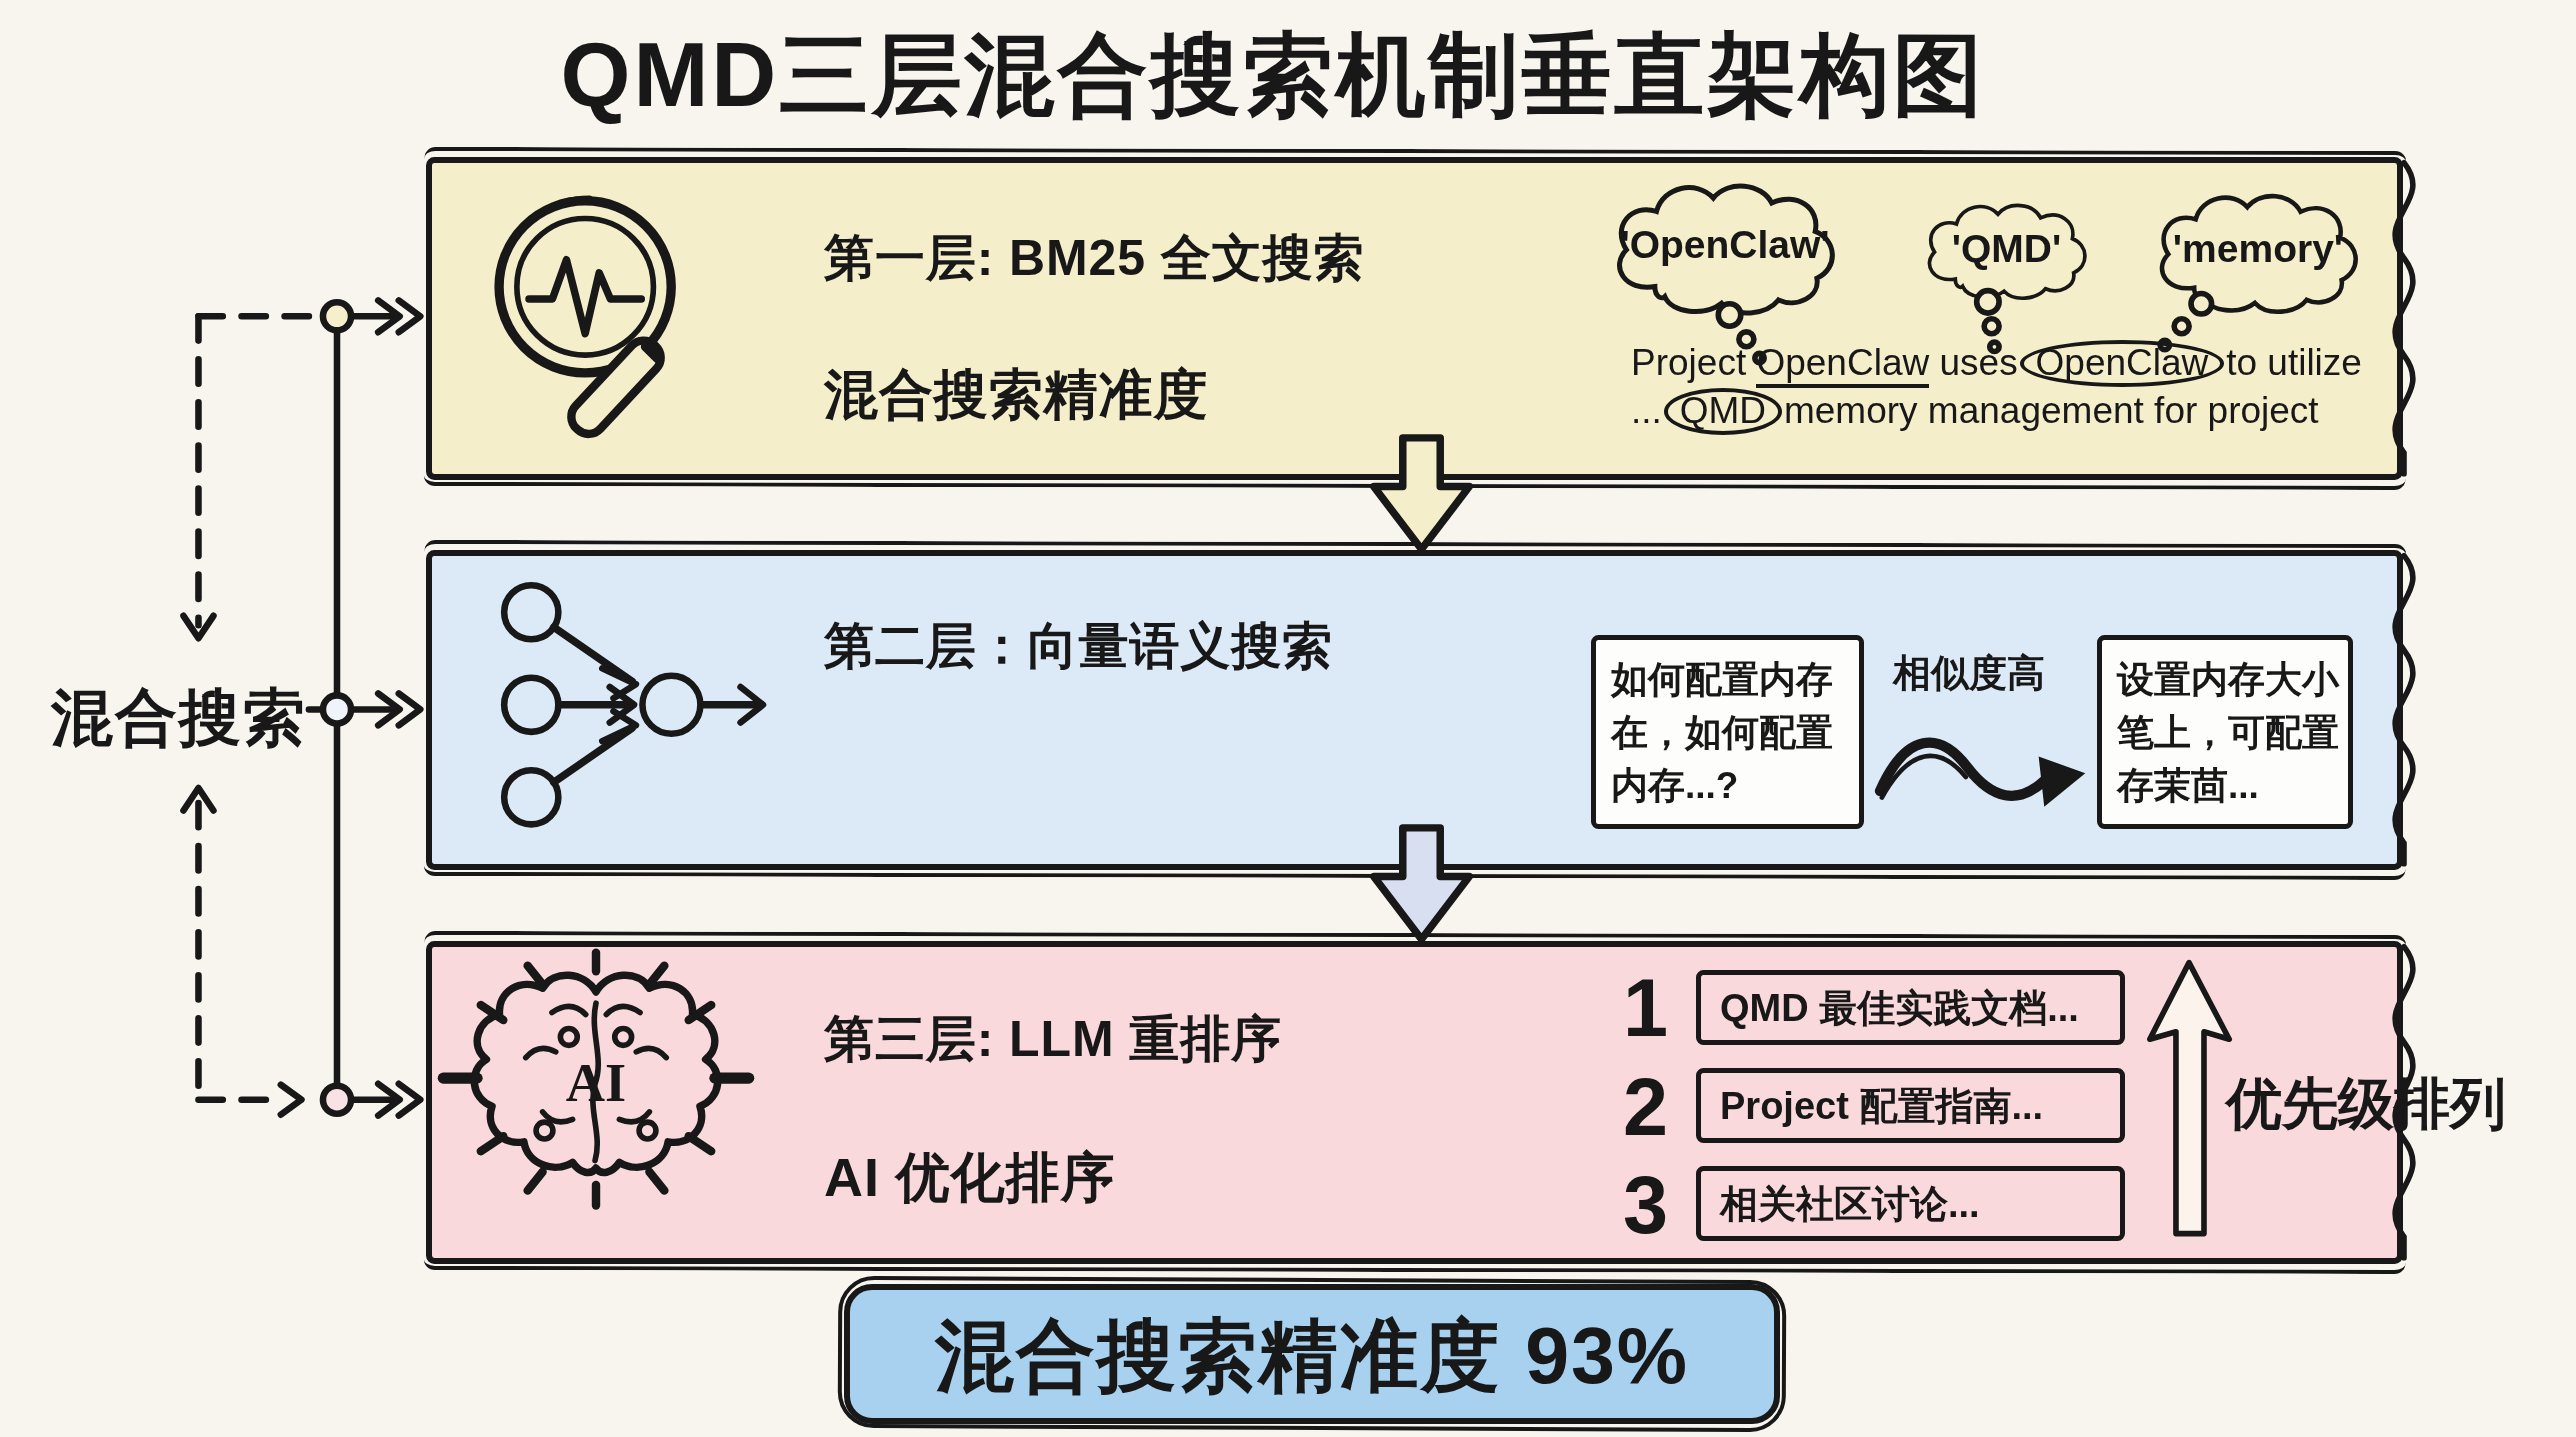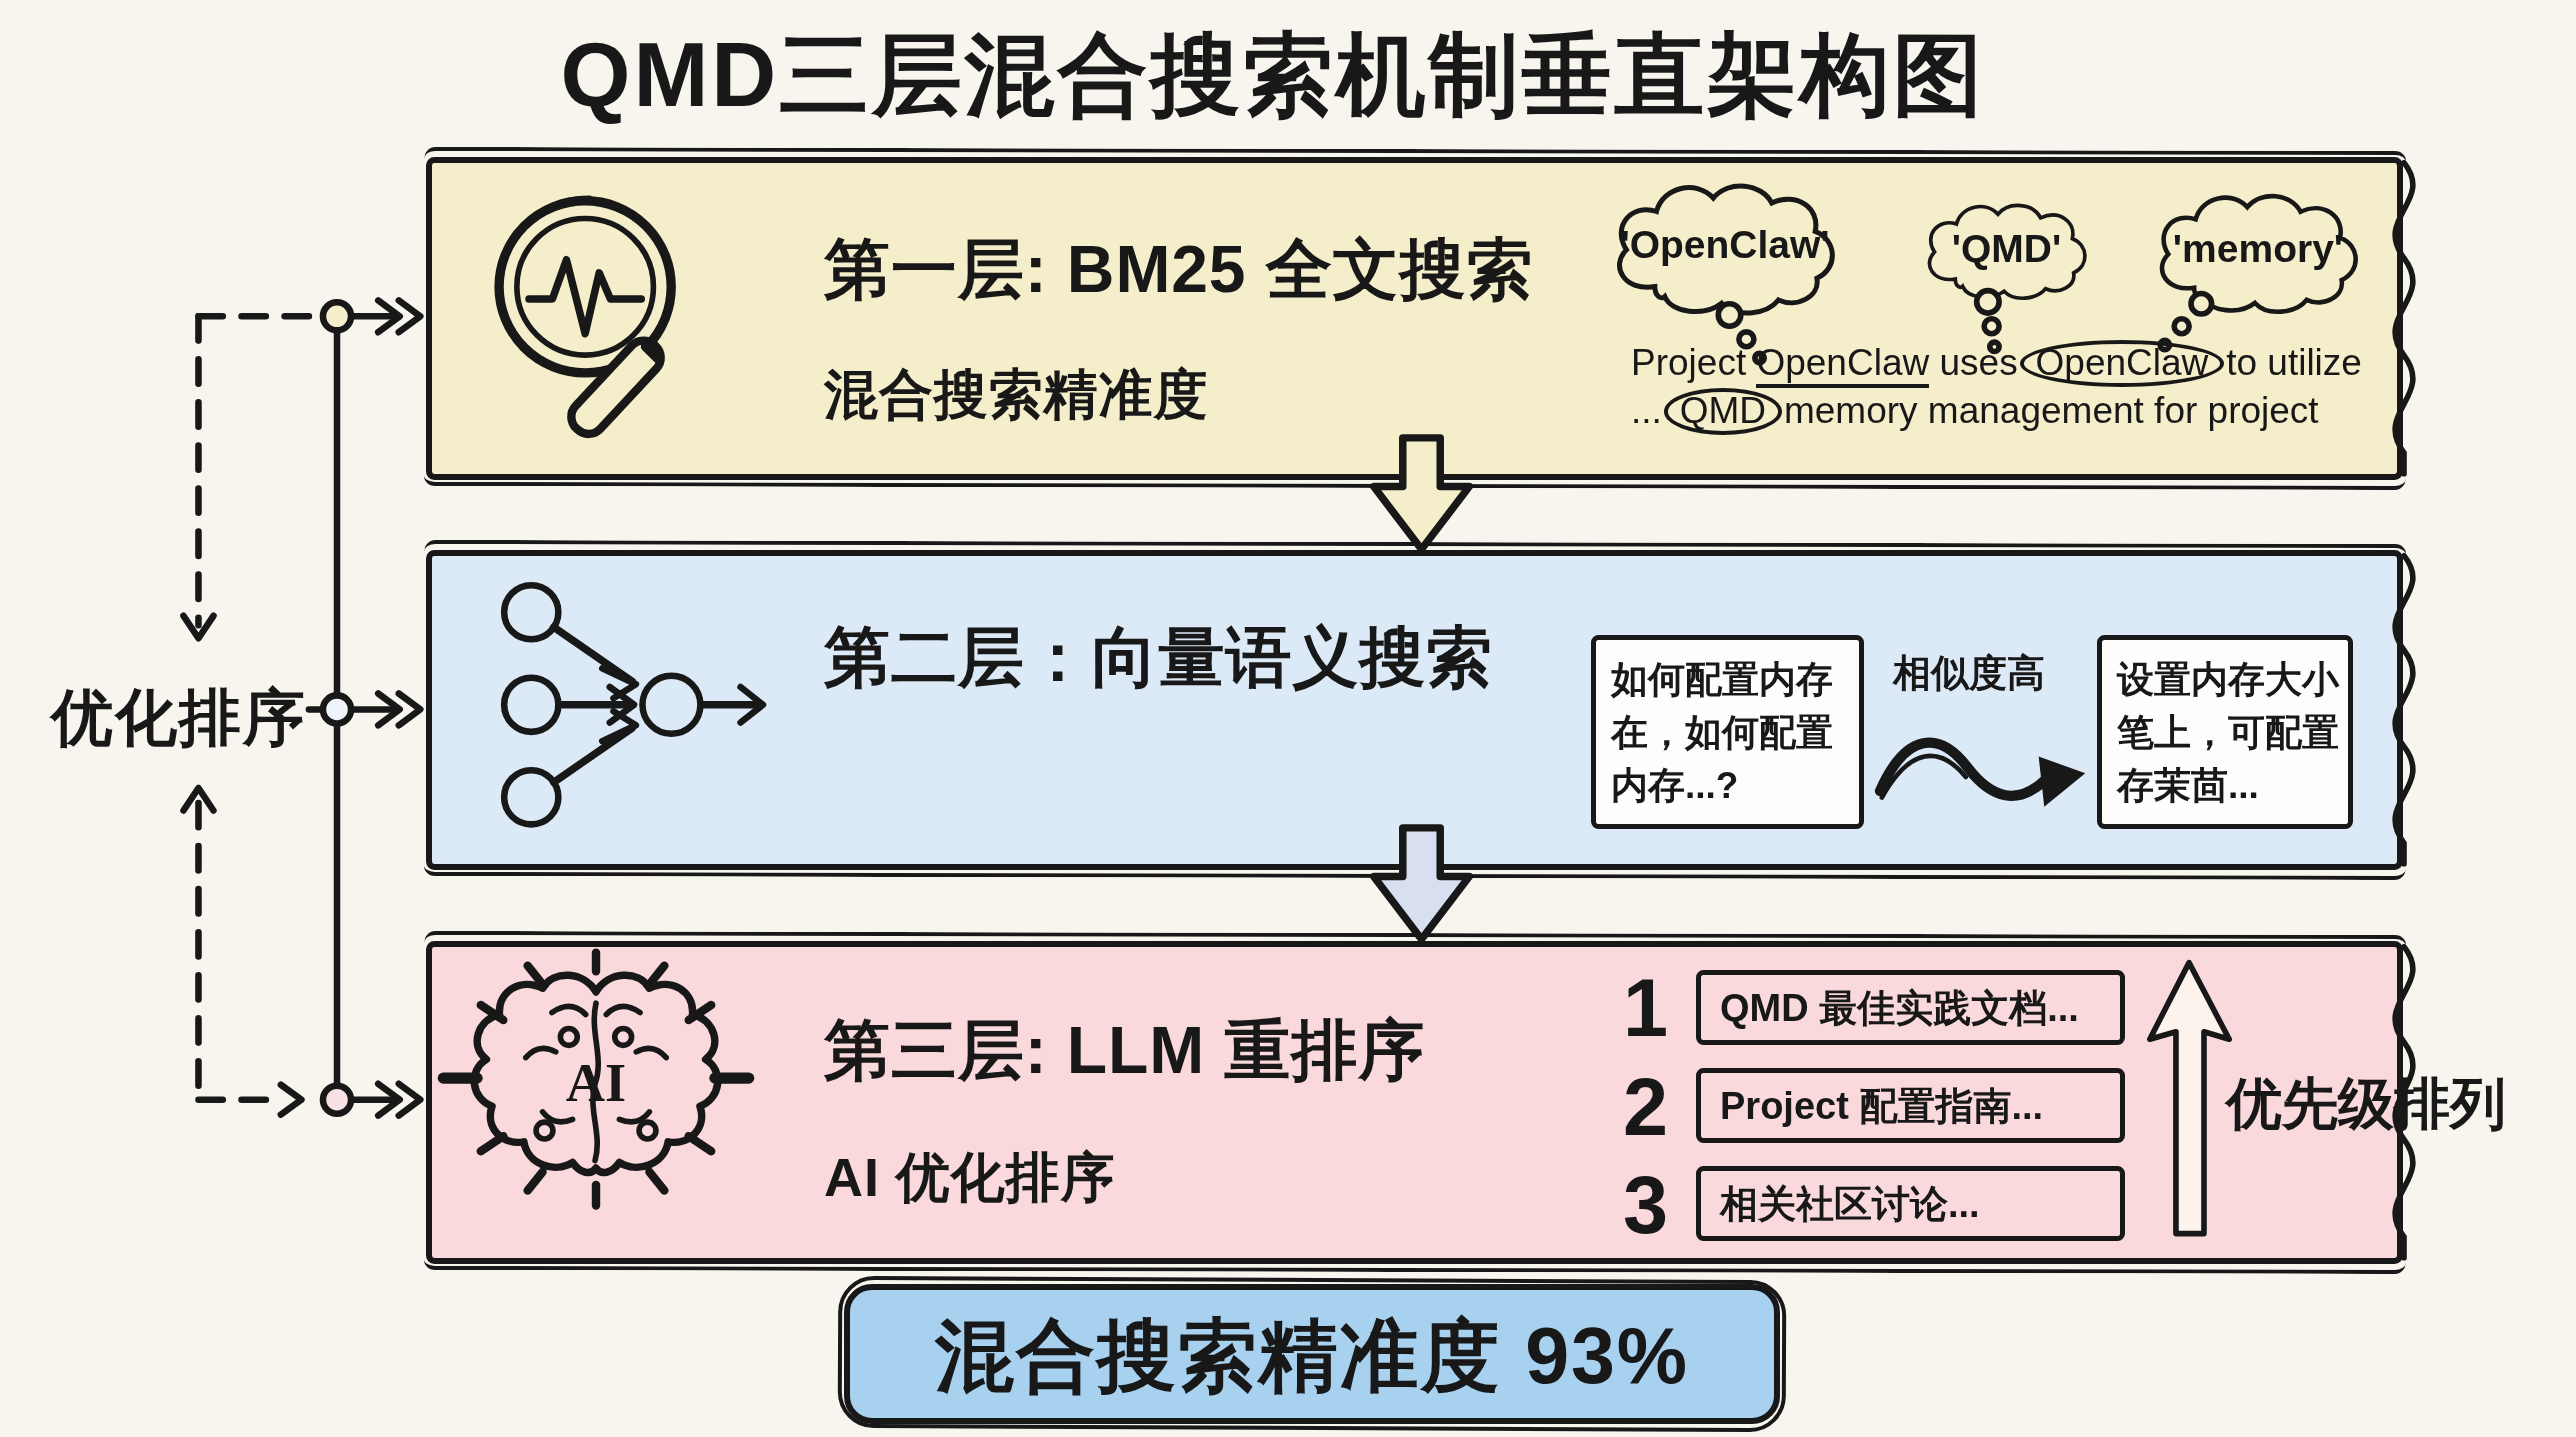--- a/index.html
+++ b/index.html
@@ -15,21 +15,21 @@
   .main-title{left:0;top:15px;width:2546px;text-align:center;font-size:90px;font-weight:800;letter-spacing:2.8px;}
   
   .layer-box{left:426px;width:1977px;border:6.6px solid var(--ink);border-radius:8.4px;}
   .layer-box::after{content:"";position:absolute;left:-8.4px;right:-8.4px;top:-14px;bottom:-14px;
     border-top:4.7px solid var(--ink);border-bottom:4.7px solid var(--ink);border-radius:11.2px;
     transform:rotate(.12deg);pointer-events:none;}
   #layer1{top:157px;height:323px;background:var(--layer1_bg);}
   #layer2{top:550px;height:320px;background:var(--layer2_bg);}
   #layer3{top:941px;height:323px;background:var(--layer3_bg);}
   .edge-squiggle{position:absolute;right:-34px;top:-3.7px;height:calc(100% + 7.5px);width:54px;}
-  .layer-title{font-size:66px;font-weight:800;letter-spacing:0.9px;white-space:nowrap;}
+  .layer-title{font-size:50px;font-weight:800;letter-spacing:0.9px;white-space:nowrap;}
   .layer-subtitle{font-size:54px;font-weight:700;letter-spacing:0.9px;white-space:nowrap;}
   
   .cloud-label{text-align:center;font-size:39px;font-weight:600;white-space:nowrap;}
   .snippet{left:1631px;top:339px;width:758px;font-size:37px;line-height:47px;font-weight:500;}
   .snip-line{white-space:nowrap;}
   .seg-circle{display:inline-block;border:4.7px solid var(--ink);border-radius:50%;padding:0 12px;line-height:1.05;margin:0 1.9px;}
   .seg-underline{border-bottom:4.7px solid var(--ink);padding-bottom:0.9px;}
   
   .mini-card{border:5.6px solid var(--ink);border-radius:7.5px;background:var(--card_bg);
     padding:13px 15px;font-size:37px;line-height:53px;font-weight:600;white-space:nowrap;}
@@ -238,18 +238,18 @@
           <path d="M426,461 L449,478 L426,495"></path>
         <path d="M376,895 H424"></path>
           <path d="M404,878 L427,895 L404,912"></path>
           <path d="M426,878 L449,895 L426,912"></path>
       </g>
       <circle cx="360" cy="58" r="15" fill="#f6efcb" stroke-width="7"></circle>
       <circle cx="360" cy="478" r="15" fill="#eef4fa" stroke-width="7"></circle>
       <circle cx="360" cy="895" r="15" fill="#f8e2e5" stroke-width="7"></circle>
     </g>
   </svg>
-  <div class="abs hybrid-label">优化排序</div>
+  <div class="abs hybrid-label">混合搜索</div>
 
   <div class="abs footer-badge">混合搜索精准度 93%</div>
 
 </div>
 
 
 </body></html>

